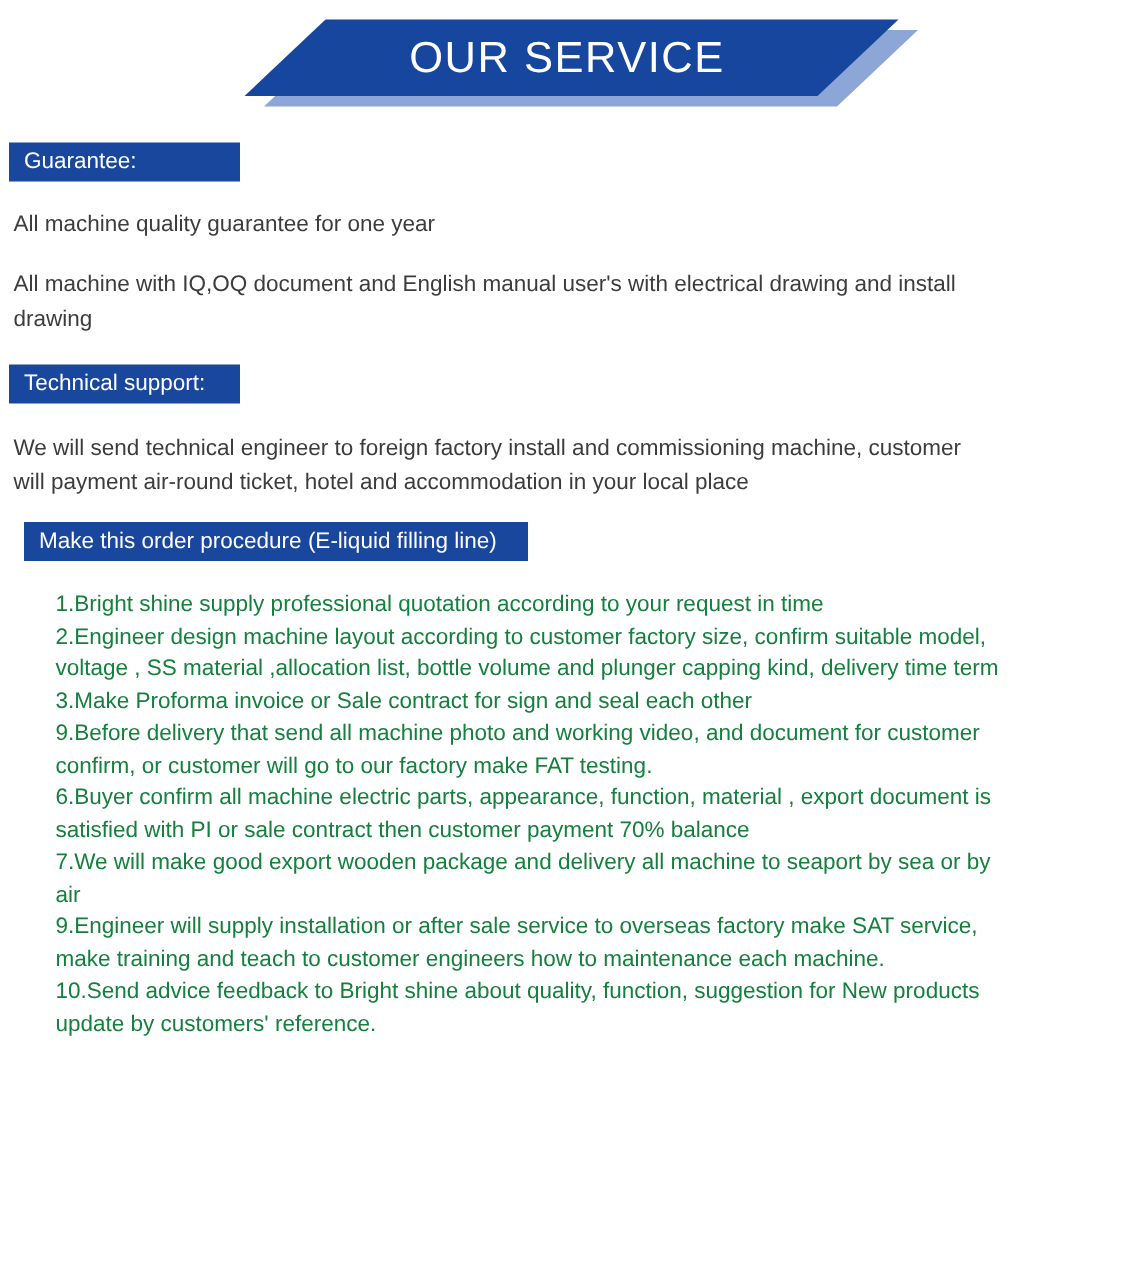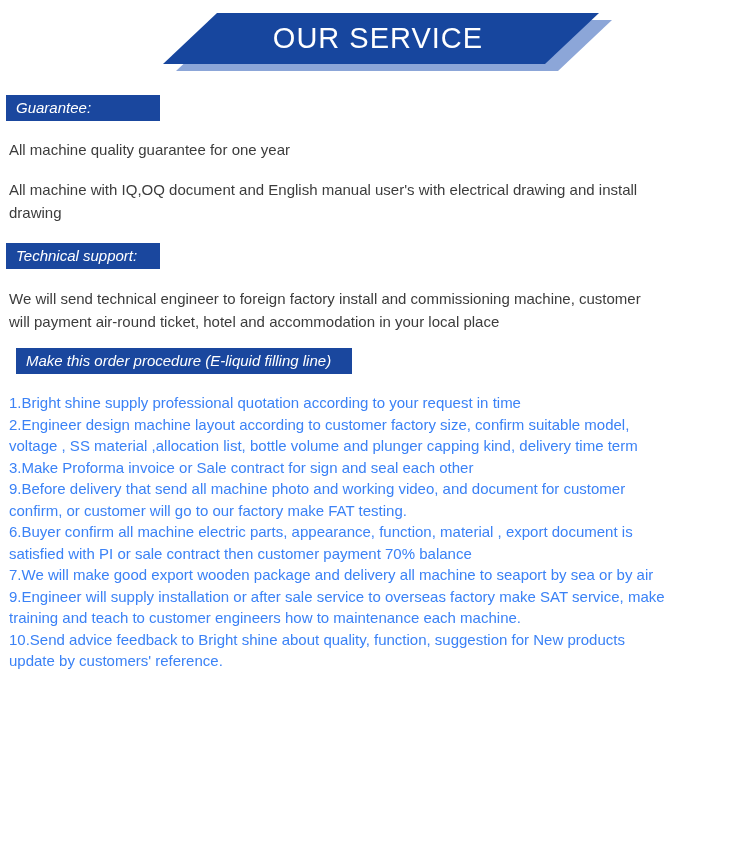--- a/index.html
+++ b/index.html
@@ -22,36 +22,36 @@
   .bar {
     background: #1a479e;
     color: #ffffff;
     font-size: 15px;
     height: 26px;
     line-height: 26px;
     padding-left: 10px;
     margin-left: 6px;
     white-space: nowrap;
     overflow: hidden;
-    font-style: italic;
   }
   .bar.sm { width: 144px; }
   .bar.lg { width: 326px; }
   .body-block {
     font-size: 15px;
     line-height: 23px;
     padding: 0 12px 0 9px;
     color: #3c3c3c;
   }
   .body-block p { margin: 0; }
   .list-block {
     font-size: 15px;
     line-height: 21.5px;
     padding: 0 6px 0 9px;
-    color: #3b82f6;
+    color: #15803d;
+    margin-left: 28px;
   }
   .list-block p { margin: 0; }
   .mt10 { margin-top: 10px; }
   .mt15 { margin-top: 15px; margin-left: 16px; }
   .mt17 { margin-top: 17px; }
   .mt18 { margin-top: 18px; }
   .mt19 { margin-top: 19px; }
 </style>
 </head>
 <body>

